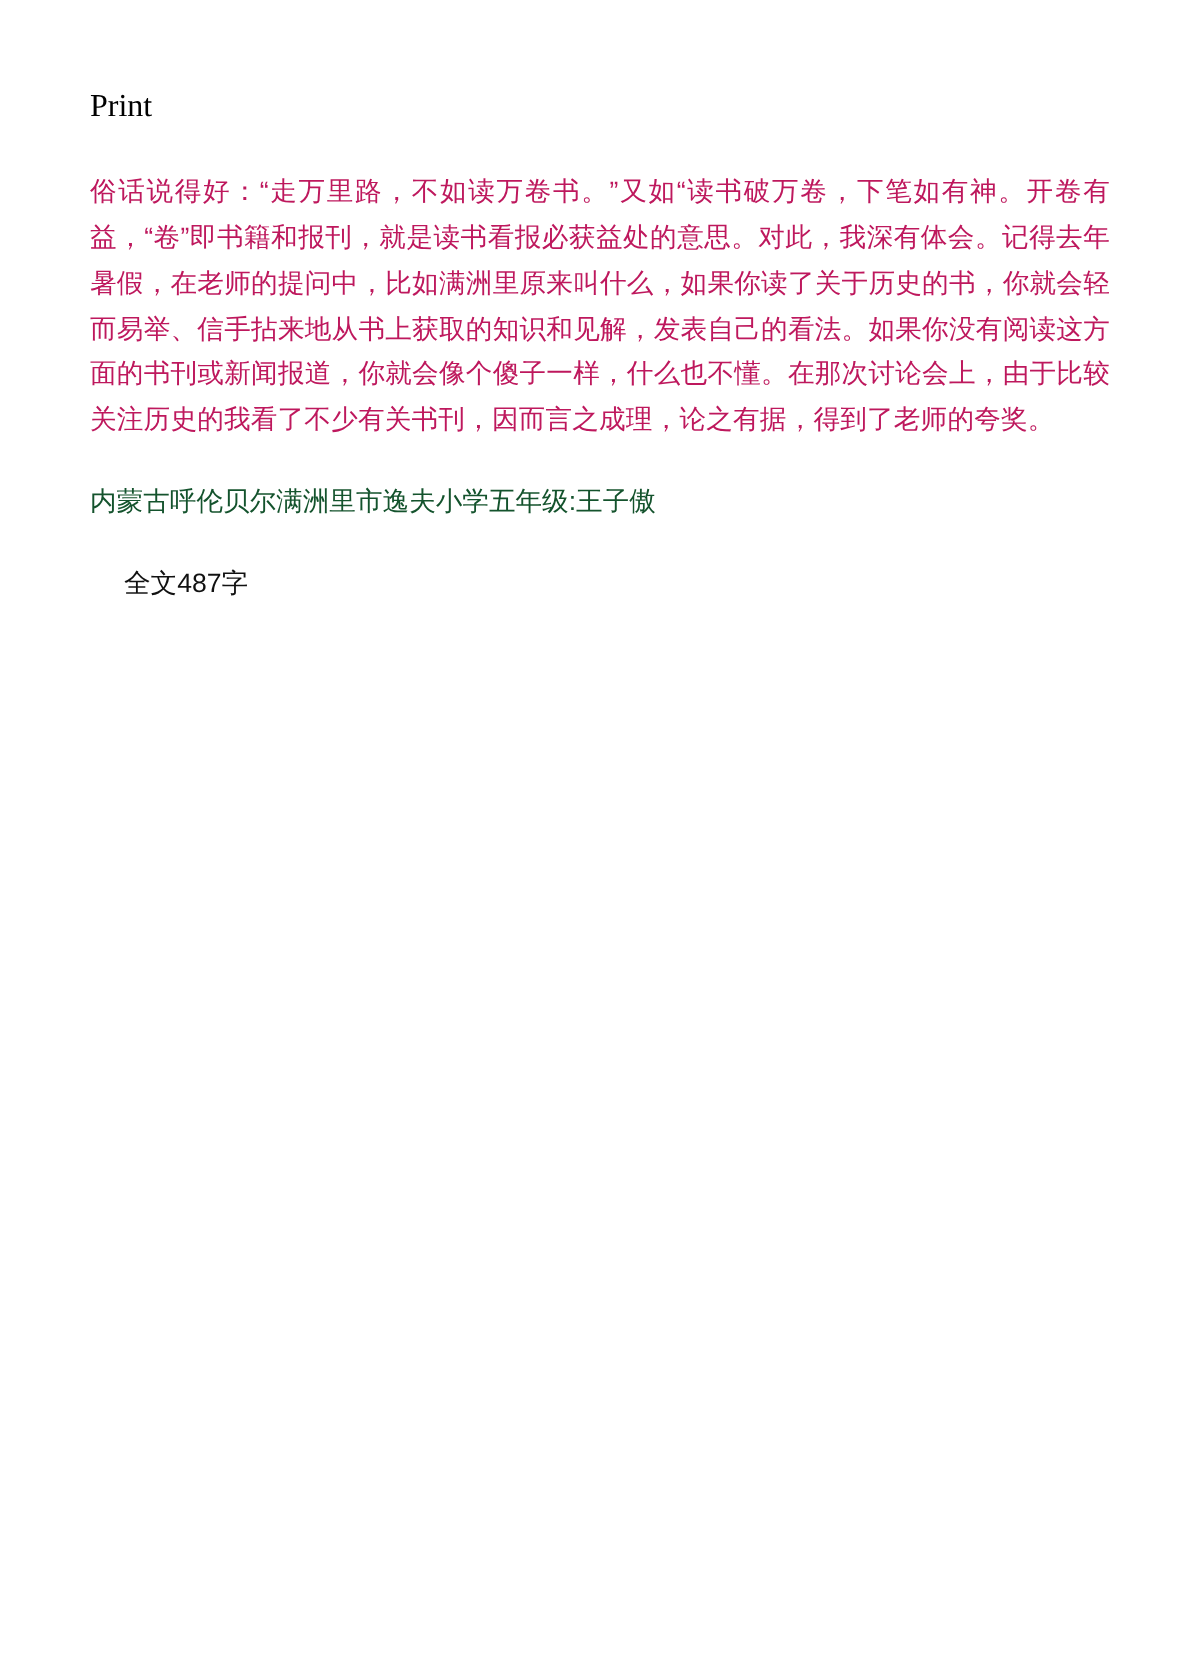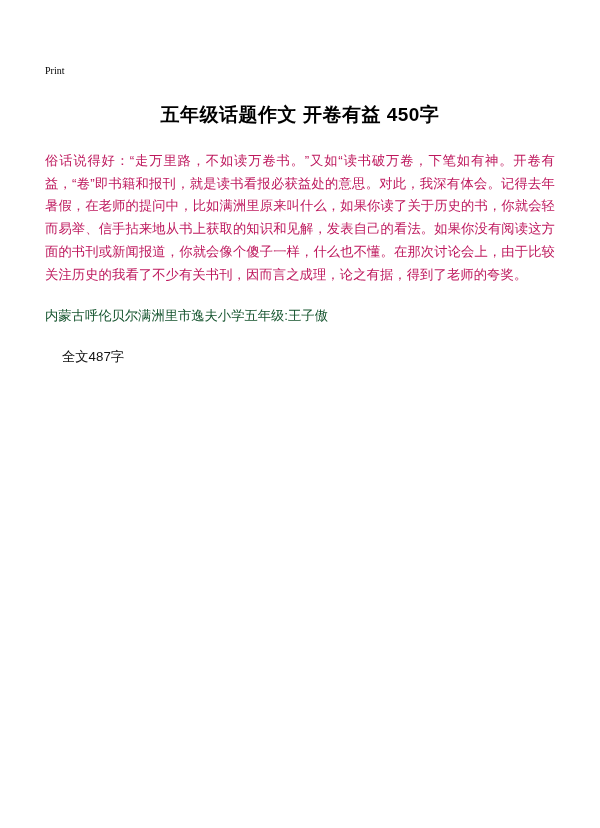--- a/index.html
+++ b/index.html
@@ -16,23 +16,23 @@
   }
   .page {
     position: relative;
     width: 600px;
     height: 828px;
     box-sizing: border-box;
     padding: 0 45px;
   }
   .print-link {
     font-family: "Liberation Serif", serif;
-    font-size: 10px;
+    font-size: 16px;
     color: #000000;
-    padding-top: 66px;
+    padding-top: 46px;
     line-height: 1;
     display: inline-block;
     text-decoration: none;
     cursor: pointer;
   }
   .doc-title {
     text-align: center;
     font-size: 19px;
     font-weight: bold;
     color: #000000;
@@ -67,21 +67,20 @@
     margin: 18px 0 0 17px;
   }
 </style>
 </head>
 <body>
 
 <div class="page">
 
   <a class="print-link" href="#">Print</a>
 
-  <h1 class="doc-title">五年级话题作文  开卷有益  450字</h1>
 
   <div class="body-copy">
     <p class="para">俗话说得好：“走万里路，不如读万卷书。”又如“读书破万卷，下笔如有神。开卷有益，“卷”即书籍和报刊，就是读书看报必获益处的意思。对此，我深有体会。记得去年暑假，在老师的提问中，比如满洲里原来叫什么，如果你读了关于历史的书，你就会轻而易举、信手拈来地从书上获取的知识和见解，发表自己的看法。如果你没有阅读这方面的书刊或新闻报道，你就会像个傻子一样，什么也不懂。在那次讨论会上，由于比较关注历史的我看了不少有关书刊，因而言之成理，论之有据，得到了老师的夸奖。</p>
 
     <p class="signature">内蒙古呼伦贝尔满洲里市逸夫小学五年级:王子傲</p>
     <p class="wordcount">全文487字</p>
   </div>
 
 </div>
 

